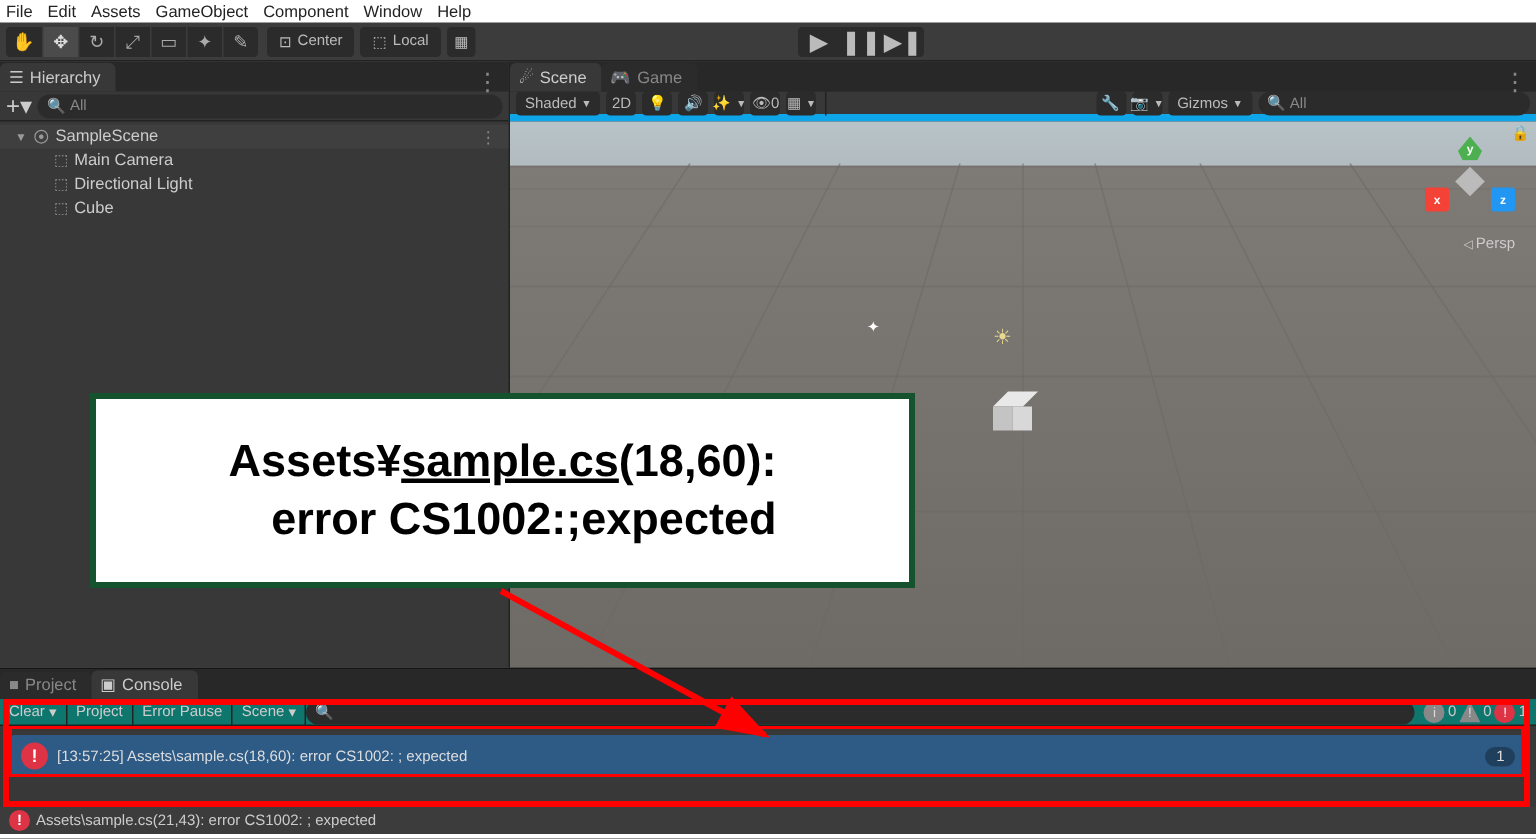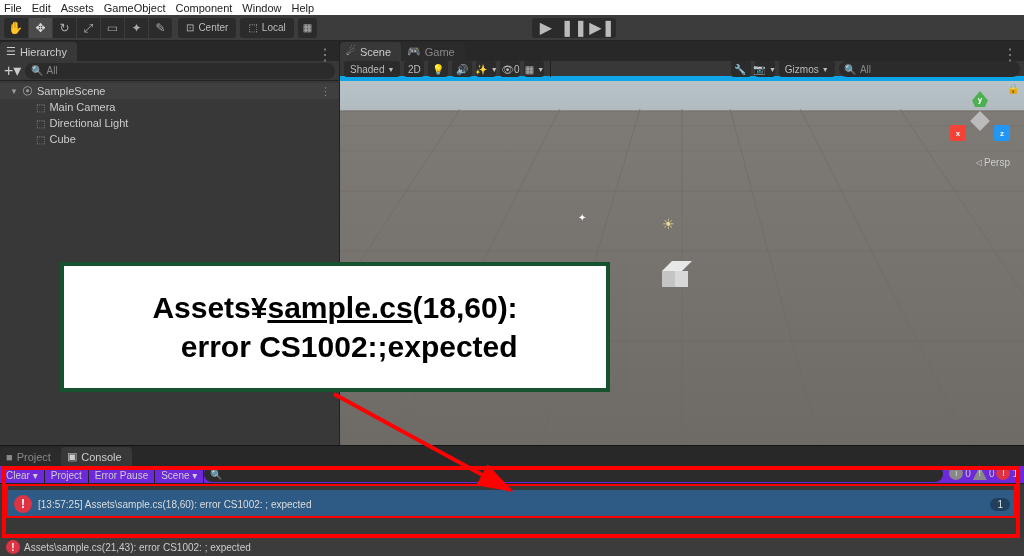--- a/index.html
+++ b/index.html
@@ -56,21 +56,21 @@
   .center-cube { position: absolute; left: 23px; top: 23px; width: 14px; height: 14px; background: #bbb; transform: rotate(45deg); }
   .axis { position: absolute; width: 16px; height: 16px; border-radius: 2px; display: flex; align-items: center; justify-content: center; font-size: 8px; color: #fff; font-weight: bold; }
   .axis.y { background: #4caf50; left: 22px; top: 0; clip-path: polygon(50% 0, 100% 60%, 80% 100%, 20% 100%, 0 60%); }
   .axis.x { background: #f44336; left: 0; top: 34px; }
   .axis.z { background: #2196f3; right: 0; top: 34px; }
   .lock { position: absolute; right: 4px; top: 2px; color: #888; font-size: 10px; }
   .persp { position: absolute; right: 14px; top: 76px; color: #ccc; font-size: 10px; display: flex; align-items: center; gap: 2px; }
 
   .bottom { height: 93px; background: #383838; display: flex; flex-direction: column; border-top: 1px solid #151515; }
   .bottom-tabs { height: 20px; background: #282828; display: flex; align-items: flex-end; }
-  .console-bar { height: 18px; background: #6d28d9; display: flex; align-items: flex-start; font-size: 10px; color: #ccc; border-bottom: 1px solid #222; }
+  .console-bar { height: 18px; background: #0f766e; display: flex; align-items: center; font-size: 10px; color: #ccc; border-bottom: 1px solid #222; }
   .cb-btn { padding: 0 6px; height: 18px; display: flex; align-items: center; border-right: 1px solid #222; }
   .cb-search { margin-left: auto; width: 200px; }
   .cb-counts { display: flex; align-items: center; gap: 2px; padding: 0 6px; }
   .cb-counts .ico { width: 14px; height: 14px; border-radius: 50%; display: inline-flex; align-items: center; justify-content: center; font-size: 9px; }
   .cb-counts .info { background: #888; color: #ddd; }
   .cb-counts .warn { background: #888; color: #ddd; clip-path: polygon(50% 0, 100% 100%, 0 100%); border-radius: 0; }
   .cb-counts .err { background: #d34; color: #fff; }
   .console-body { flex: 1; background: #383838; position: relative; }
   .console-row { position: absolute; left: 8px; right: 8px; top: 6px; height: 28px; background: #2d5b86; display: flex; align-items: center; padding: 0 6px; font-size: 10px; color: #ddd; border-radius: 1px; }
   .err-badge-lg { width: 18px; height: 18px; border-radius: 50%; background: #d34; color: #fff; display: inline-flex; align-items: center; justify-content: center; font-weight: bold; margin-right: 6px; font-size: 12px; }

